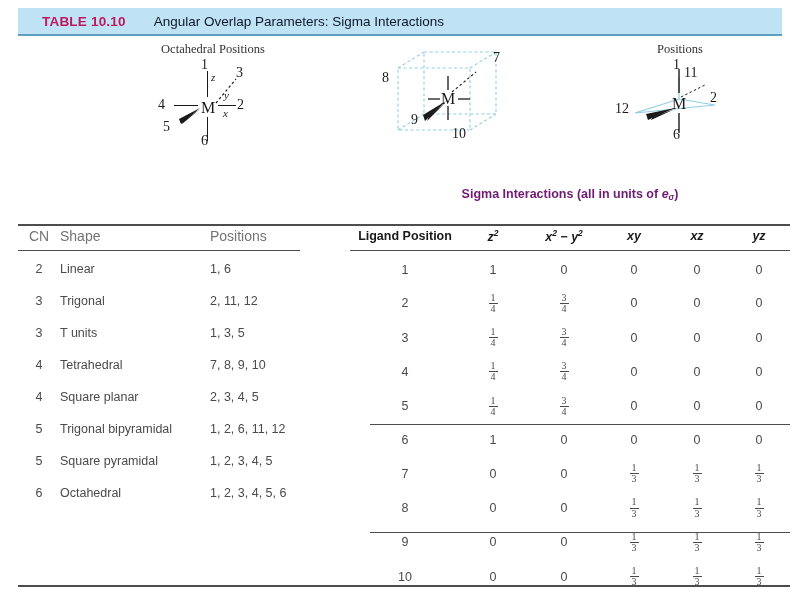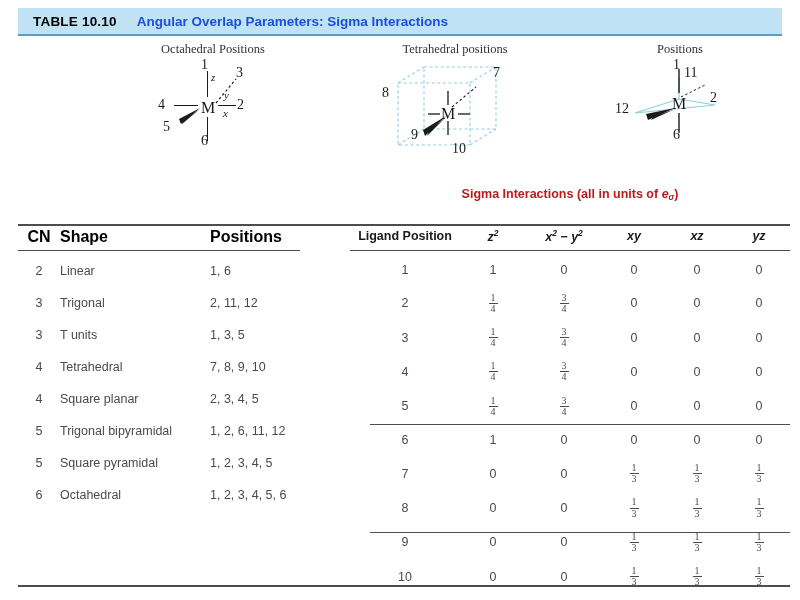--- a/index.html
+++ b/index.html
@@ -13,24 +13,24 @@
   }
 
   
   #title-bar{
     position:absolute;left:18px;top:8px;width:764px;height:26px;
     background:#bfe3f5;
     display:flex;align-items:center;
   }
   #title-bar .tbl-num{
     font-weight:bold;font-size:13.5px;letter-spacing:.2px;
-    margin-left:15px;color:#000000;
+    margin-left:24px;color:#be185d;
   }
   #title-bar .tbl-title{
-    font-weight:bold;font-size:13.5px;margin-left:20px;color:#1d4ed8;
+    font-weight:normal;font-size:13.5px;margin-left:28px;color:#0f172a;
   }
   #title-rule{
     position:absolute;left:18px;top:34px;width:764px;height:2px;background:#5d9fc0;
   }
 
   
   #figures{
     position:absolute;left:0;top:40px;width:800px;height:140px;padding-left:11px;
   }
   .fig{position:absolute;text-align:center;}
@@ -60,39 +60,39 @@
   #fig-tet{left:345px;top:2px;width:220px;}
   #tet-body{width:150px;height:100px;}
 
   
   #fig-tbp{left:565px;top:2px;width:230px;}
   #tbp-body{width:150px;height:90px;}
 
   
   #sigma-head{
     position:absolute;left:350px;top:186px;width:440px;text-align:center;
-    font-weight:bold;font-size:12.5px;line-height:16px;color:#b91c1c;
+    font-weight:bold;font-size:12.5px;line-height:16px;color:#701a75;
   }
   #sigma-head .ital{font-style:italic;}
   .sub{font-size:8.5px;vertical-align:-2px;font-style:italic;}
 
   
   .rule{position:absolute;background:#4d4d4d;}
   #rule-top{left:18px;top:224px;width:772px;height:1.6px;}
   #rule-head-left{left:18px;top:250px;width:282px;height:1.2px;}
   #rule-head-right{left:350px;top:250px;width:440px;height:1.2px;}
   #rule-mid-a{left:370px;top:424px;width:420px;height:1.1px;}
   #rule-mid-b{left:370px;top:532px;width:420px;height:1.1px;}
   #rule-bottom{left:18px;top:585px;width:772px;height:1.6px;}
 
   
   #left-table{position:absolute;left:18px;top:228px;width:300px;}
   #left-table table{border-collapse:collapse;width:300px;}
   #left-table th{
-    font-size:16px;font-weight:bold;color:#000000;
+    font-size:14px;font-weight:normal;color:#737373;
     padding:0 0 9px 0;text-align:left;
   }
   #left-table td{
     font-size:12.5px;color:#4a4a4a;padding:9px 0 9px 0;
     font-family:"Liberation Sans", sans-serif;
   }
   .c-cn{width:42px;text-align:center !important;}
   .c-shape{width:150px;}
   .c-pos{width:108px;}
 
@@ -164,21 +164,20 @@
 
       <svg width="150" height="92" style="position:absolute;left:0;top:0;">
         <polygon points="62,52 42,66 46,60 44,67" fill="#1a1a1a"></polygon>
         <polygon points="62,51 43,67 41,62" fill="#1a1a1a"></polygon>
       </svg>
       <span class="lnum" style="left:25px;top:62px;">5</span>
     </div>
   </div>
 
   <div class="fig" id="fig-tet">
-    <div class="fig-cap">Tetrahedral positions</div>
     <div class="fig-body" id="tet-body">
       <svg width="150" height="100" style="position:absolute;left:0;top:0;">
         <g stroke="#8fcde4" stroke-width="1.1" fill="none" stroke-dasharray="3,2.6">
 
           <rect x="18" y="26" width="72" height="62"></rect>
 
           <rect x="44" y="10" width="72" height="62"></rect>
 
           <line x1="18" y1="26" x2="44" y2="10"></line>
           <line x1="90" y1="26" x2="116" y2="10"></line>

